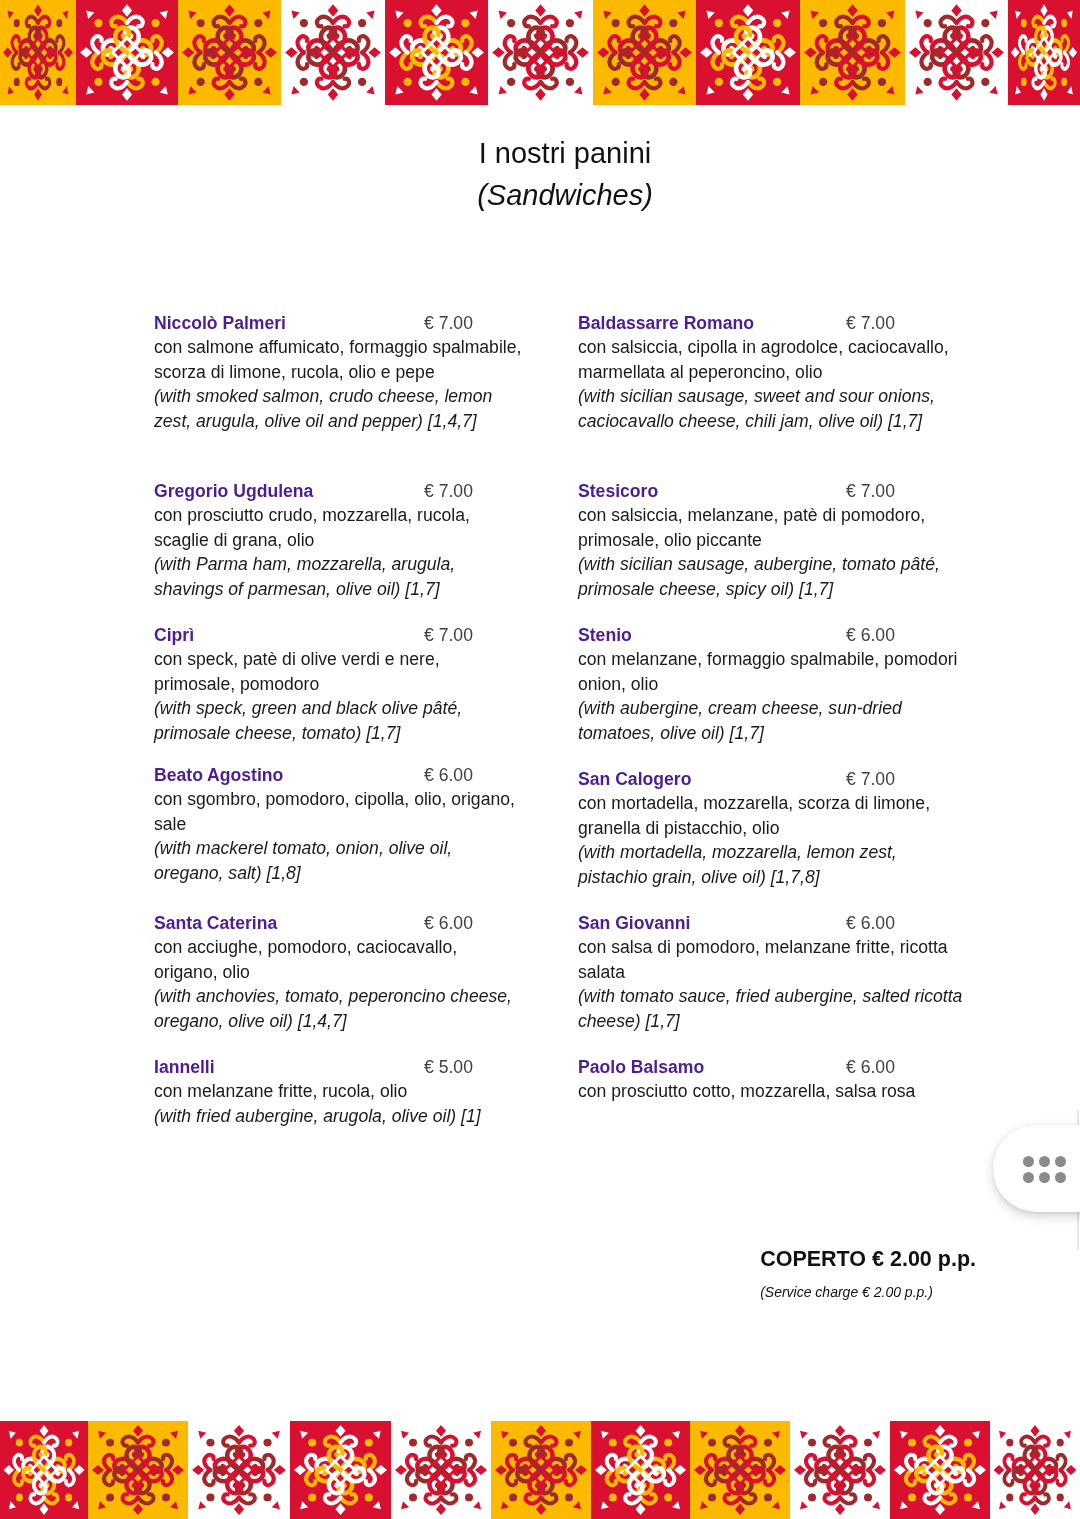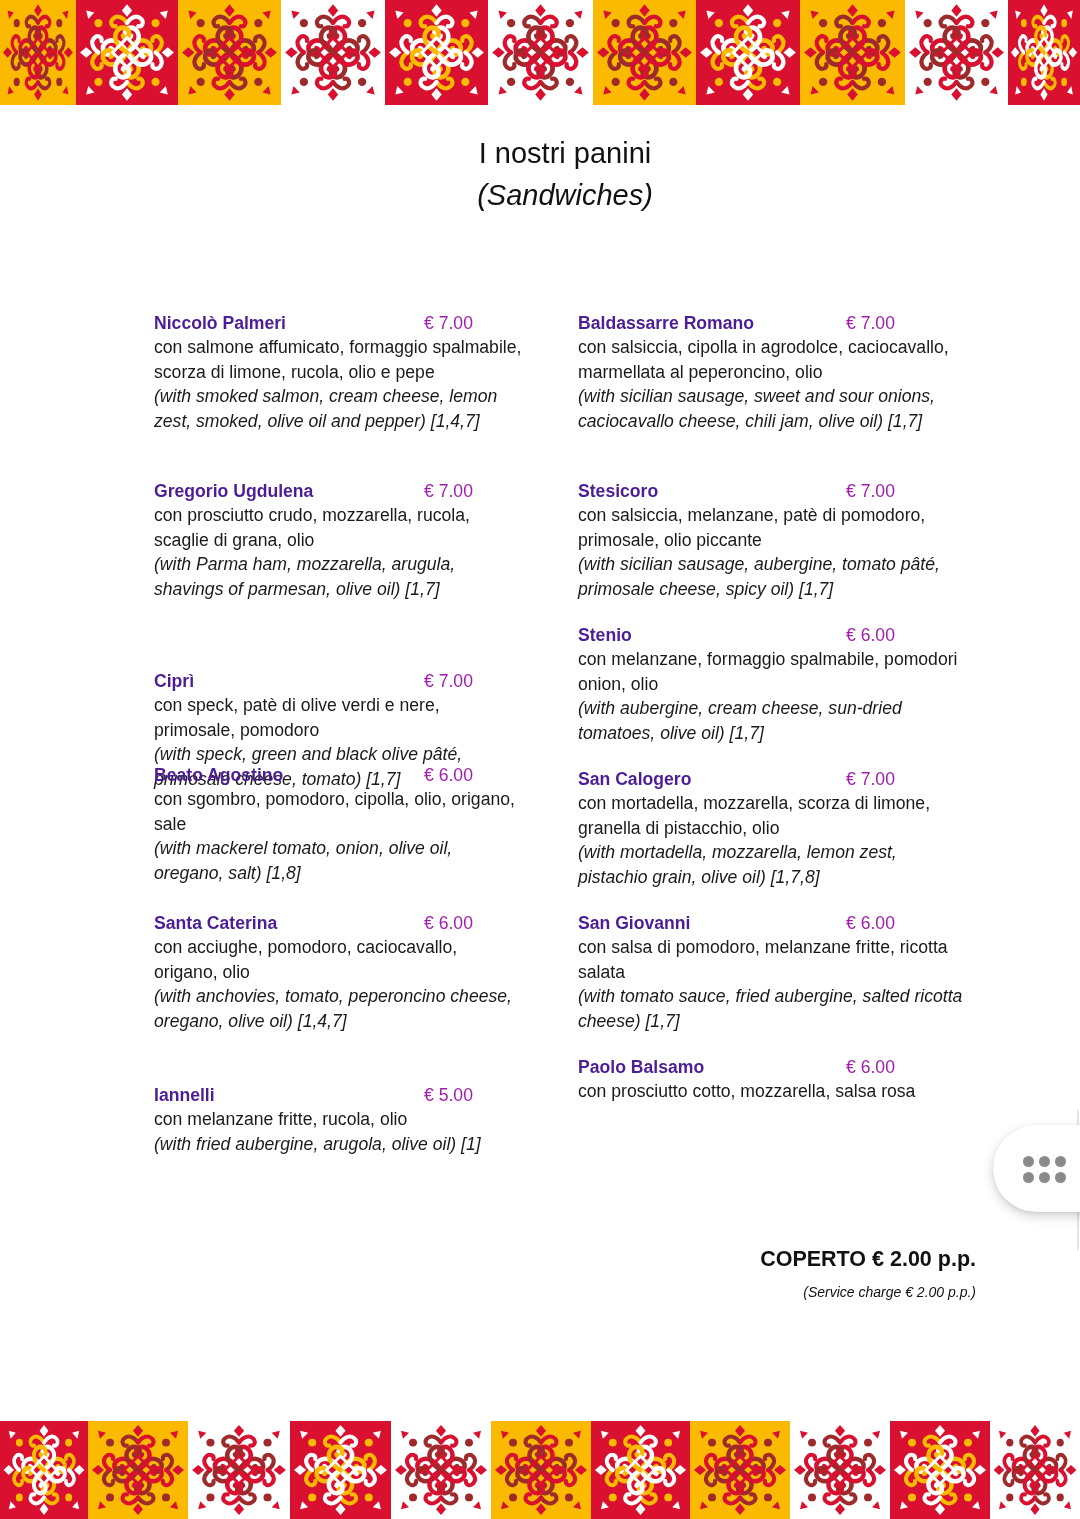--- a/index.html
+++ b/index.html
@@ -16,27 +16,27 @@
     .title-main { font-size: 29px; line-height: 40px; color: #111; }
     .title-sub { font-size: 29px; line-height: 44px; font-style: italic; color: #111; }
 
     .column { position: absolute; top: 311px; }
     .column.left { left: 154px; width: 370px; }
     .column.right { left: 578px; width: 390px; }
 
     .item { position: absolute; left: 0; width: 100%; font-size: 17.6px; line-height: 24.4px; }
     .item-head { position: relative; height: 24.4px; }
     .item-name { font-weight: bold; color: #4c1d95; }
-    .item-price { position: absolute; top: 0; color: #a21caf; }
+    .item-price { position: absolute; top: 0; color: #404040; }
     .column.left .item-price { left: 270px; }
     .column.right .item-price { left: 268px; }
     .item-desc { color: #1a1a1a; }
     .item-trans { font-style: italic; color: #1a1a1a; }
 
-    .cover { position: absolute; right: 104px; top: 1243px; text-align: right; }
+    .cover { position: absolute; right: 104px; top: 1243px; text-align: left; }
     .cover-main { font-size: 21.5px; font-weight: bold; line-height: 32px; color: #111; }
     .cover-sub { font-size: 14px; font-style: italic; line-height: 34px; color: #111; }
 
     .fab { position: absolute; left: 993px; top: 1125px; width: 100px; height: 87px;
            background: #ffffff; border-radius: 44px 0 0 44px;
            box-shadow: 0 4px 12px rgba(0,0,0,0.18), 0 1px 3px rgba(0,0,0,0.08); cursor: pointer; }
     .fab-grid { position: absolute; left: 30px; top: 31px; width: 46px; height: 28px;
                 display: grid; grid-template-columns: repeat(3, 11px); grid-template-rows: repeat(2, 11px);
                 column-gap: 5px; row-gap: 5px; }
     .fab-dot { width: 11px; height: 11px; border-radius: 50%; background: #8a8a8a; }
@@ -513,43 +513,43 @@
 
 <div class="title-block">
   <div class="title-main">I nostri panini</div>
   <div class="title-sub">(Sandwiches)</div>
 </div>
 
 <div class="column left" id="col-left">
     <div class="item" style="top: 0px;">
       <div class="item-head"><span class="item-name">Niccolò Palmeri</span><span class="item-price">€ 7.00</span></div>
       <div class="item-desc">con salmone affumicato, formaggio spalmabile, scorza di limone, rucola, olio e pepe</div>
-      <div class="item-trans">(with smoked salmon, cream cheese, lemon zest, smoked, olive oil and pepper) [1,4,7]</div>
+      <div class="item-trans">(with smoked salmon, crudo cheese, lemon zest, arugula, olive oil and pepper) [1,4,7]</div>
     </div>
     <div class="item" style="top: 168px;">
       <div class="item-head"><span class="item-name">Gregorio Ugdulena</span><span class="item-price">€ 7.00</span></div>
       <div class="item-desc">con prosciutto crudo, mozzarella, rucola, scaglie di grana, olio</div>
       <div class="item-trans">(with Parma ham, mozzarella, arugula, shavings of parmesan, olive oil) [1,7]</div>
     </div>
-    <div class="item" style="top: 312px; margin-top: 46px;">
+    <div class="item" style="top: 312px;">
       <div class="item-head"><span class="item-name">Ciprì</span><span class="item-price">€ 7.00</span></div>
       <div class="item-desc">con speck, patè di olive verdi e nere, primosale, pomodoro</div>
       <div class="item-trans">(with speck, green and black olive pâté, primosale cheese, tomato) [1,7]</div>
     </div>
     <div class="item" style="top: 452px;">
       <div class="item-head"><span class="item-name">Beato Agostino</span><span class="item-price">€ 6.00</span></div>
       <div class="item-desc">con sgombro, pomodoro, cipolla, olio, origano, sale</div>
       <div class="item-trans">(with mackerel tomato, onion, olive oil, oregano, salt) [1,8]</div>
     </div>
     <div class="item" style="top: 600px;">
       <div class="item-head"><span class="item-name">Santa Caterina</span><span class="item-price">€ 6.00</span></div>
       <div class="item-desc">con acciughe, pomodoro, caciocavallo, origano, olio</div>
       <div class="item-trans">(with anchovies, tomato, peperoncino cheese, oregano, olive oil) [1,4,7]</div>
     </div>
-    <div class="item" style="top: 744px; margin-top: 28px;">
+    <div class="item" style="top: 744px;">
       <div class="item-head"><span class="item-name">Iannelli</span><span class="item-price">€ 5.00</span></div>
       <div class="item-desc">con melanzane fritte, rucola, olio</div>
       <div class="item-trans">(with fried aubergine, arugola, olive oil) [1]</div>
     </div>
   </div>
 <div class="column right" id="col-right">
     <div class="item" style="top: 0px;">
       <div class="item-head"><span class="item-name">Baldassarre Romano</span><span class="item-price">€ 7.00</span></div>
       <div class="item-desc">con salsiccia, cipolla in agrodolce, caciocavallo, marmellata al peperoncino, olio</div>
       <div class="item-trans">(with sicilian sausage, sweet and sour onions, caciocavallo cheese, chili jam, olive oil) [1,7]</div>

